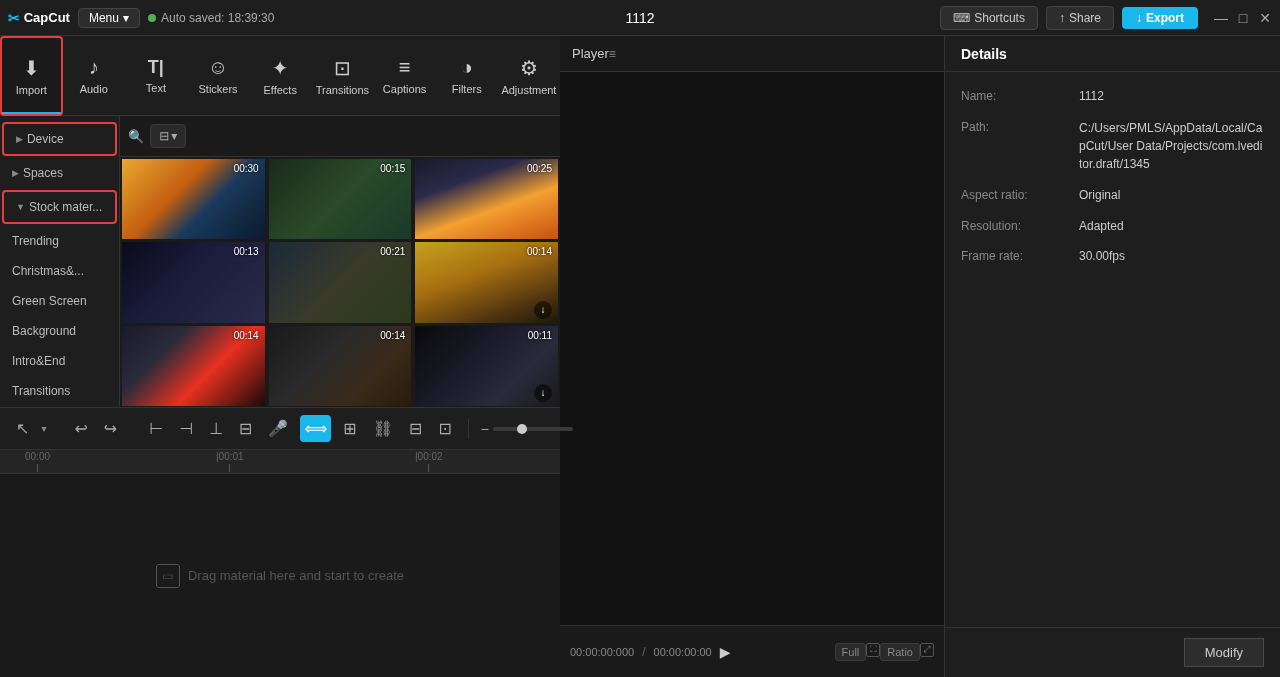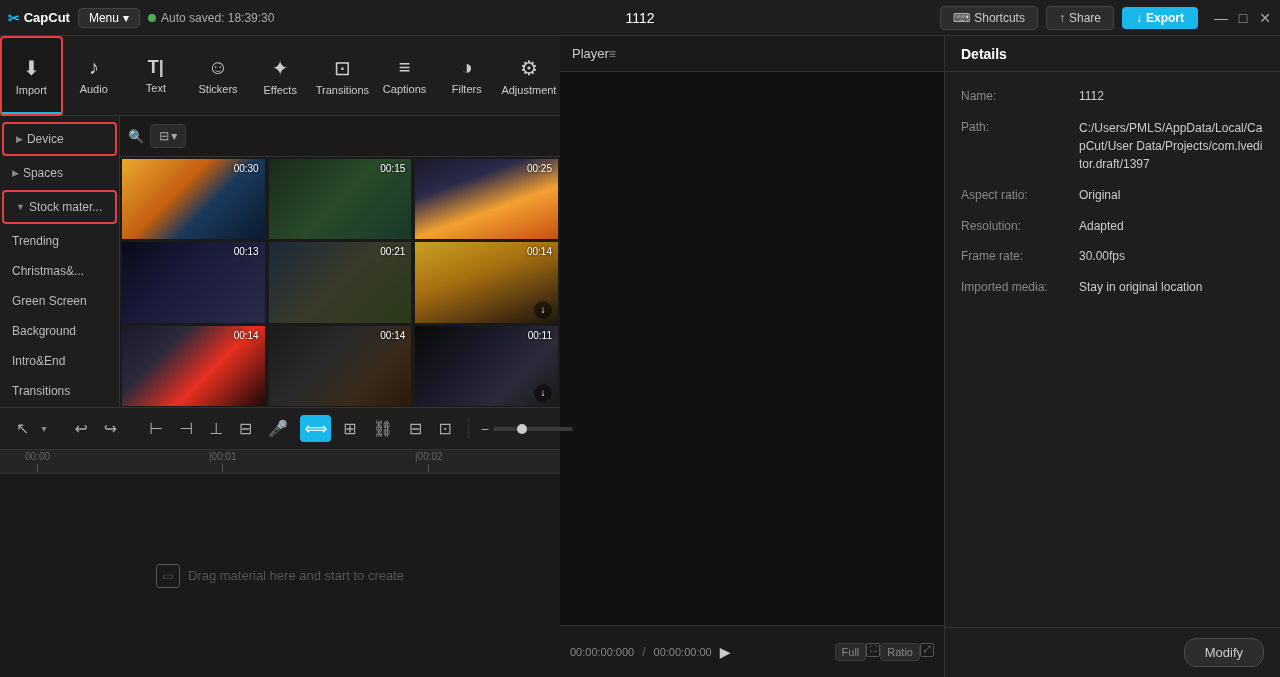--- a/index.html
+++ b/index.html
@@ -72,21 +72,21 @@
 
     
     .details-panel { flex: 1; display: flex; flex-direction: column; background: #1e1e1e; }
     .details-header { padding: 10px 16px; border-bottom: 1px solid #333; font-size: 14px; color: #fff; font-weight: 700; height: 36px; display: flex; align-items: center; }
     .details-content { padding: 16px; display: flex; flex-direction: column; gap: 14px; flex: 1; }
     .detail-row { display: flex; align-items: flex-start; gap: 8px; }
     .detail-label { color: #888; font-size: 12px; width: 110px; flex-shrink: 0; padding-top: 1px; }
     .detail-value { color: #ccc; font-size: 12px; line-height: 1.4; }
     .detail-value.path-value { word-break: break-all; line-height: 1.5; }
     .details-footer { padding: 10px 16px; border-top: 1px solid #333; display: flex; justify-content: flex-end; }
-    .btn-modify { background: #2d2d2d; border: 1px solid #4a4a4a; border-radius: 12px; padding: 6px 20px; color: #ccc; cursor: pointer; font-size: 13px; }
+    .btn-modify { background: #2d2d2d; border: 1px solid #4a4a4a; border-radius: 0; padding: 6px 20px; color: #ccc; cursor: pointer; font-size: 13px; }
 
     
     .timeline-area { height: 270px; border-top: 1px solid #333; display: flex; flex-direction: column; }
     .timeline-toolbar { height: 42px; background: #1e1e1e; border-bottom: 1px solid #333; display: flex; align-items: center; padding: 0 12px; gap: 8px; }
     .tl-btn { color: #aaa; cursor: pointer; font-size: 16px; padding: 4px; border-radius: 3px; display: flex; align-items: center; justify-content: center; }
     .tl-separator { width: 1px; height: 20px; background: #333; margin: 0 4px; }
     .tl-right { margin-left: auto; display: flex; align-items: center; gap: 8px; }
     .tl-zoom { display: flex; align-items: center; gap: 4px; }
     .tl-zoom-icon { color: #aaa; font-size: 14px; cursor: pointer; }
     .tl-zoom-slider { width: 80px; height: 4px; background: #3a3a3a; border-radius: 2px; position: relative; cursor: pointer; }
@@ -302,21 +302,21 @@
             <div class="tl-zoom-slider">
               <div class="tl-zoom-thumb"></div>
             </div>
             <span class="tl-zoom-icon">+</span>
           </div>
         </div>
       </div>
 
       <div class="timeline-ruler">
         <span class="ruler-mark" style="left:25px;align-items:center;">00:00<div class="ruler-line"></div></span>
-        <span class="ruler-mark" style="left:209px;">|00:01<div class="ruler-line"></div></span>
+        <span class="ruler-mark" style="left:216px;">|00:01<div class="ruler-line"></div></span>
         <span class="ruler-mark" style="left:415px;">|00:02<div class="ruler-line"></div></span>
 
       </div>
 
       <div class="timeline-tracks">
         <div class="drag-hint">
           <div class="drag-hint-icon">▭</div>
           <span>Drag material here and start to create</span>
         </div>
       </div>
@@ -352,37 +352,33 @@
     <div class="details-header">
       <span>Details</span>
     </div>
     <div class="details-content">
       <div class="detail-row">
         <span class="detail-label">Name:</span>
         <span class="detail-value">1112</span>
       </div>
       <div class="detail-row">
         <span class="detail-label">Path:</span>
-        <span class="detail-value path-value">C:/Users/PMLS/AppData/Local/CapCut/User Data/Projects/com.lveditor.draft/1397</span>
+        <span class="detail-value path-value">C:/Users/PMLS/AppData/Local/CapCut/User Data/Projects/com.lveditor.draft/1345</span>
       </div>
       <div class="detail-row">
         <span class="detail-label">Aspect ratio:</span>
         <span class="detail-value">Original</span>
       </div>
       <div class="detail-row">
         <span class="detail-label">Resolution:</span>
         <span class="detail-value">Adapted</span>
       </div>
       <div class="detail-row">
         <span class="detail-label">Frame rate:</span>
         <span class="detail-value">30.00fps</span>
       </div>
-      <div class="detail-row">
-        <span class="detail-label">Imported media:</span>
-        <span class="detail-value">Stay in original location</span>
-      </div>
     </div>
     <div class="details-footer">
       <button class="btn-modify">Modify</button>
     </div>
   </div>
 
 </div>
 
 </body></html>

